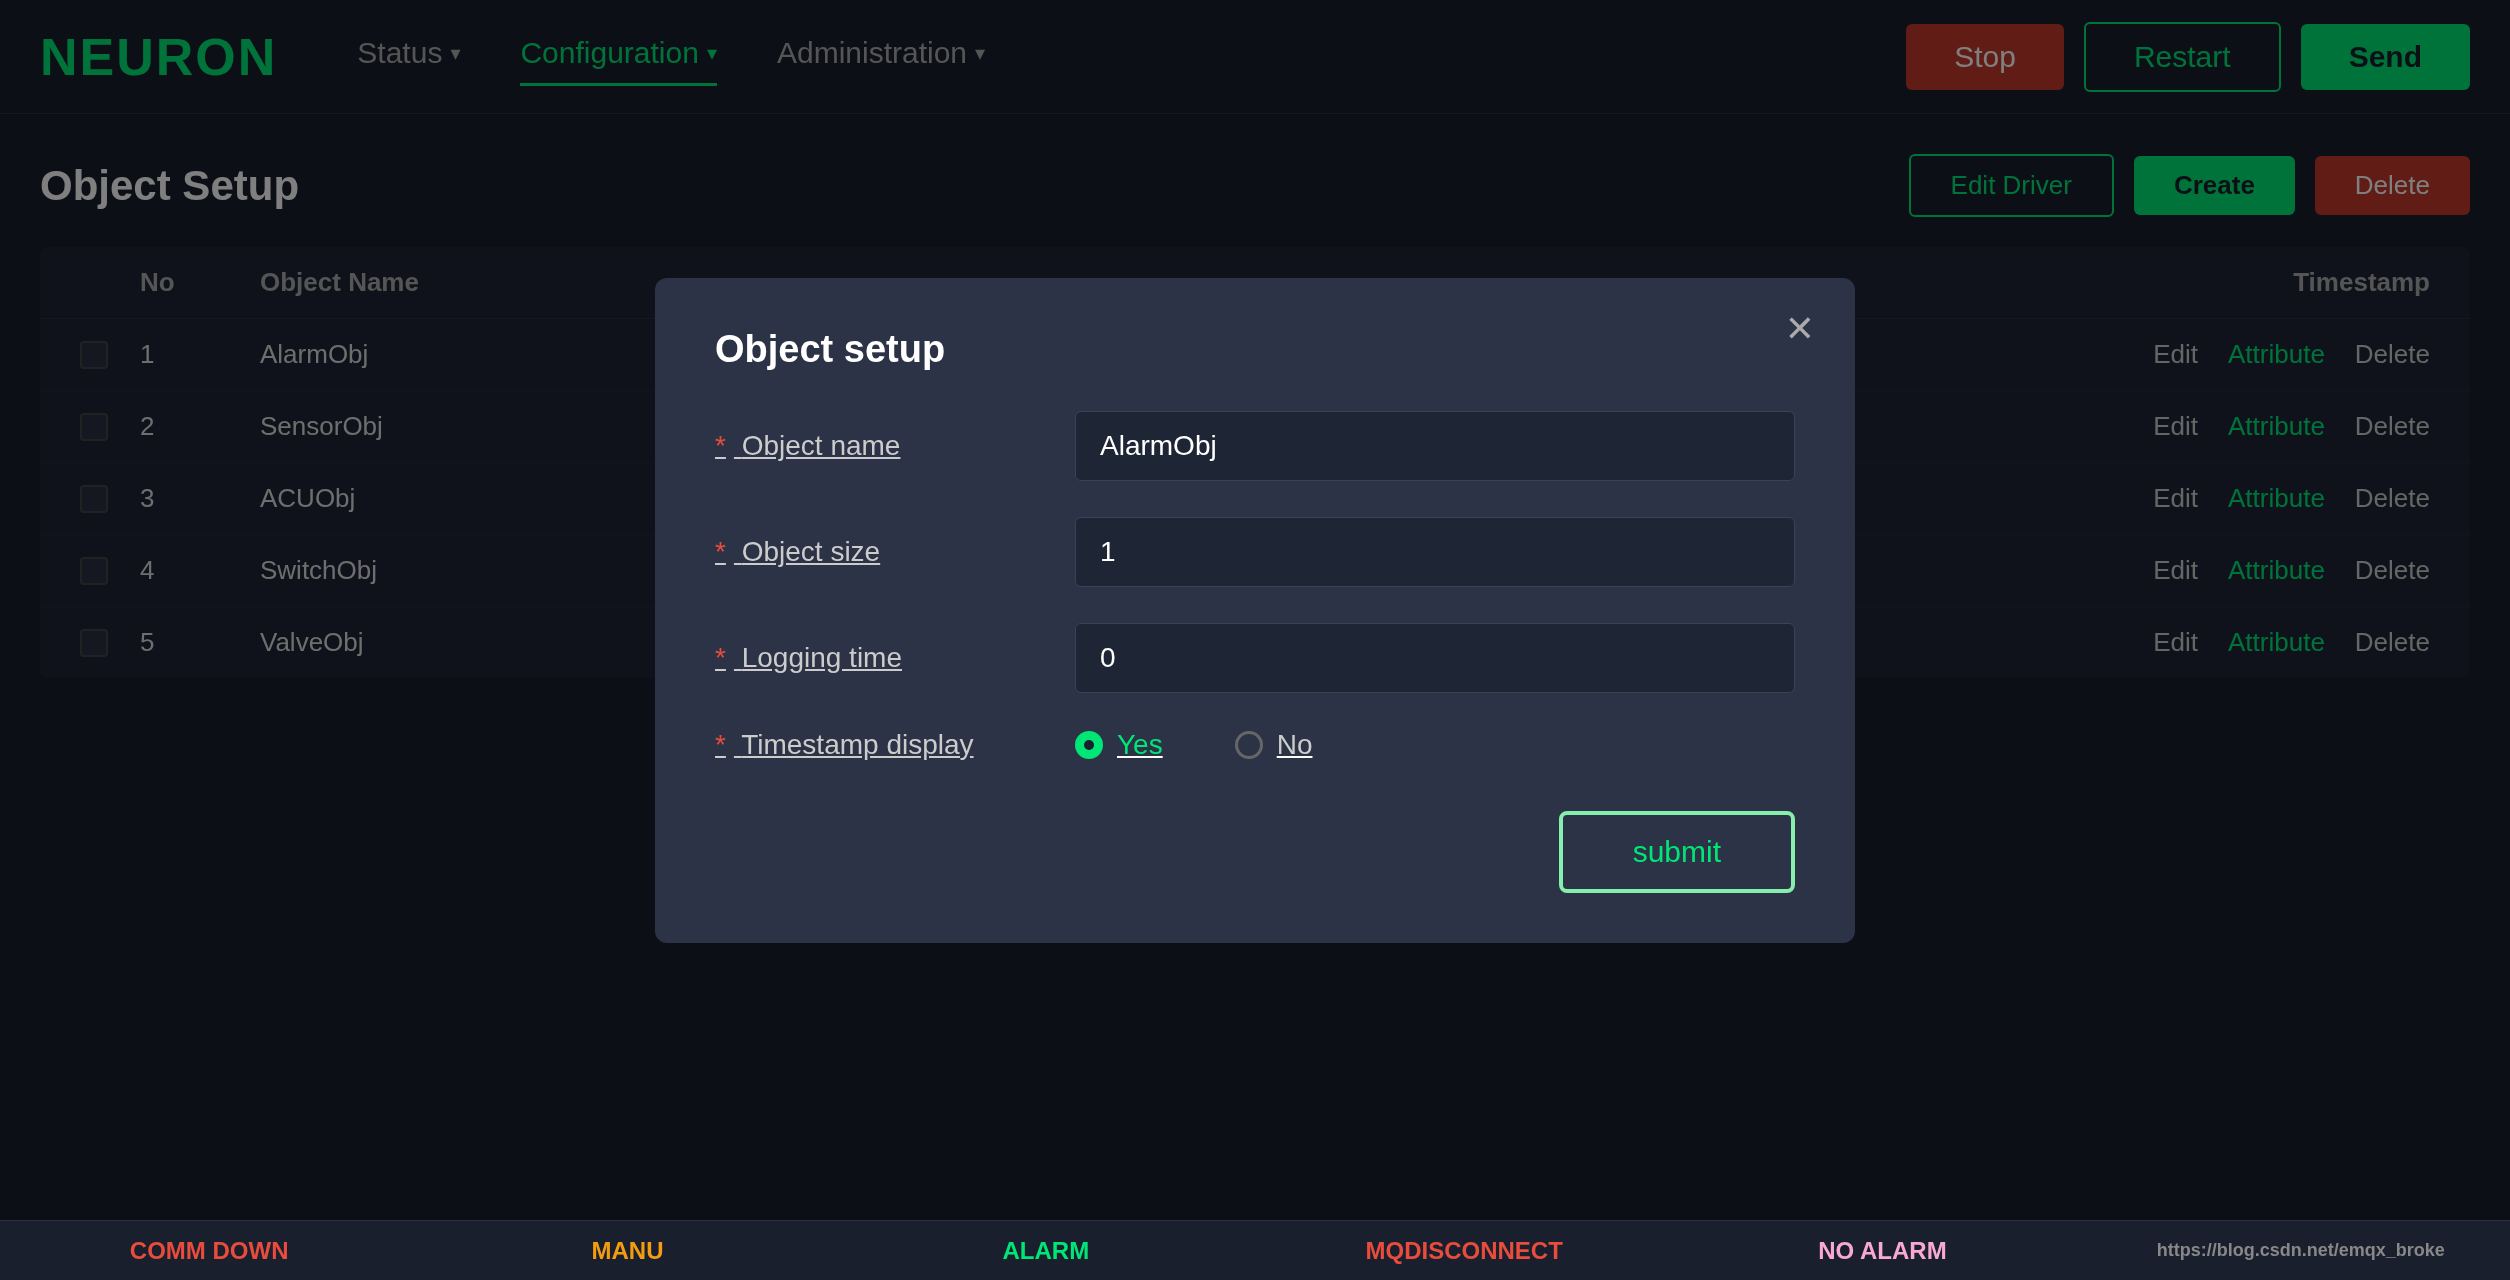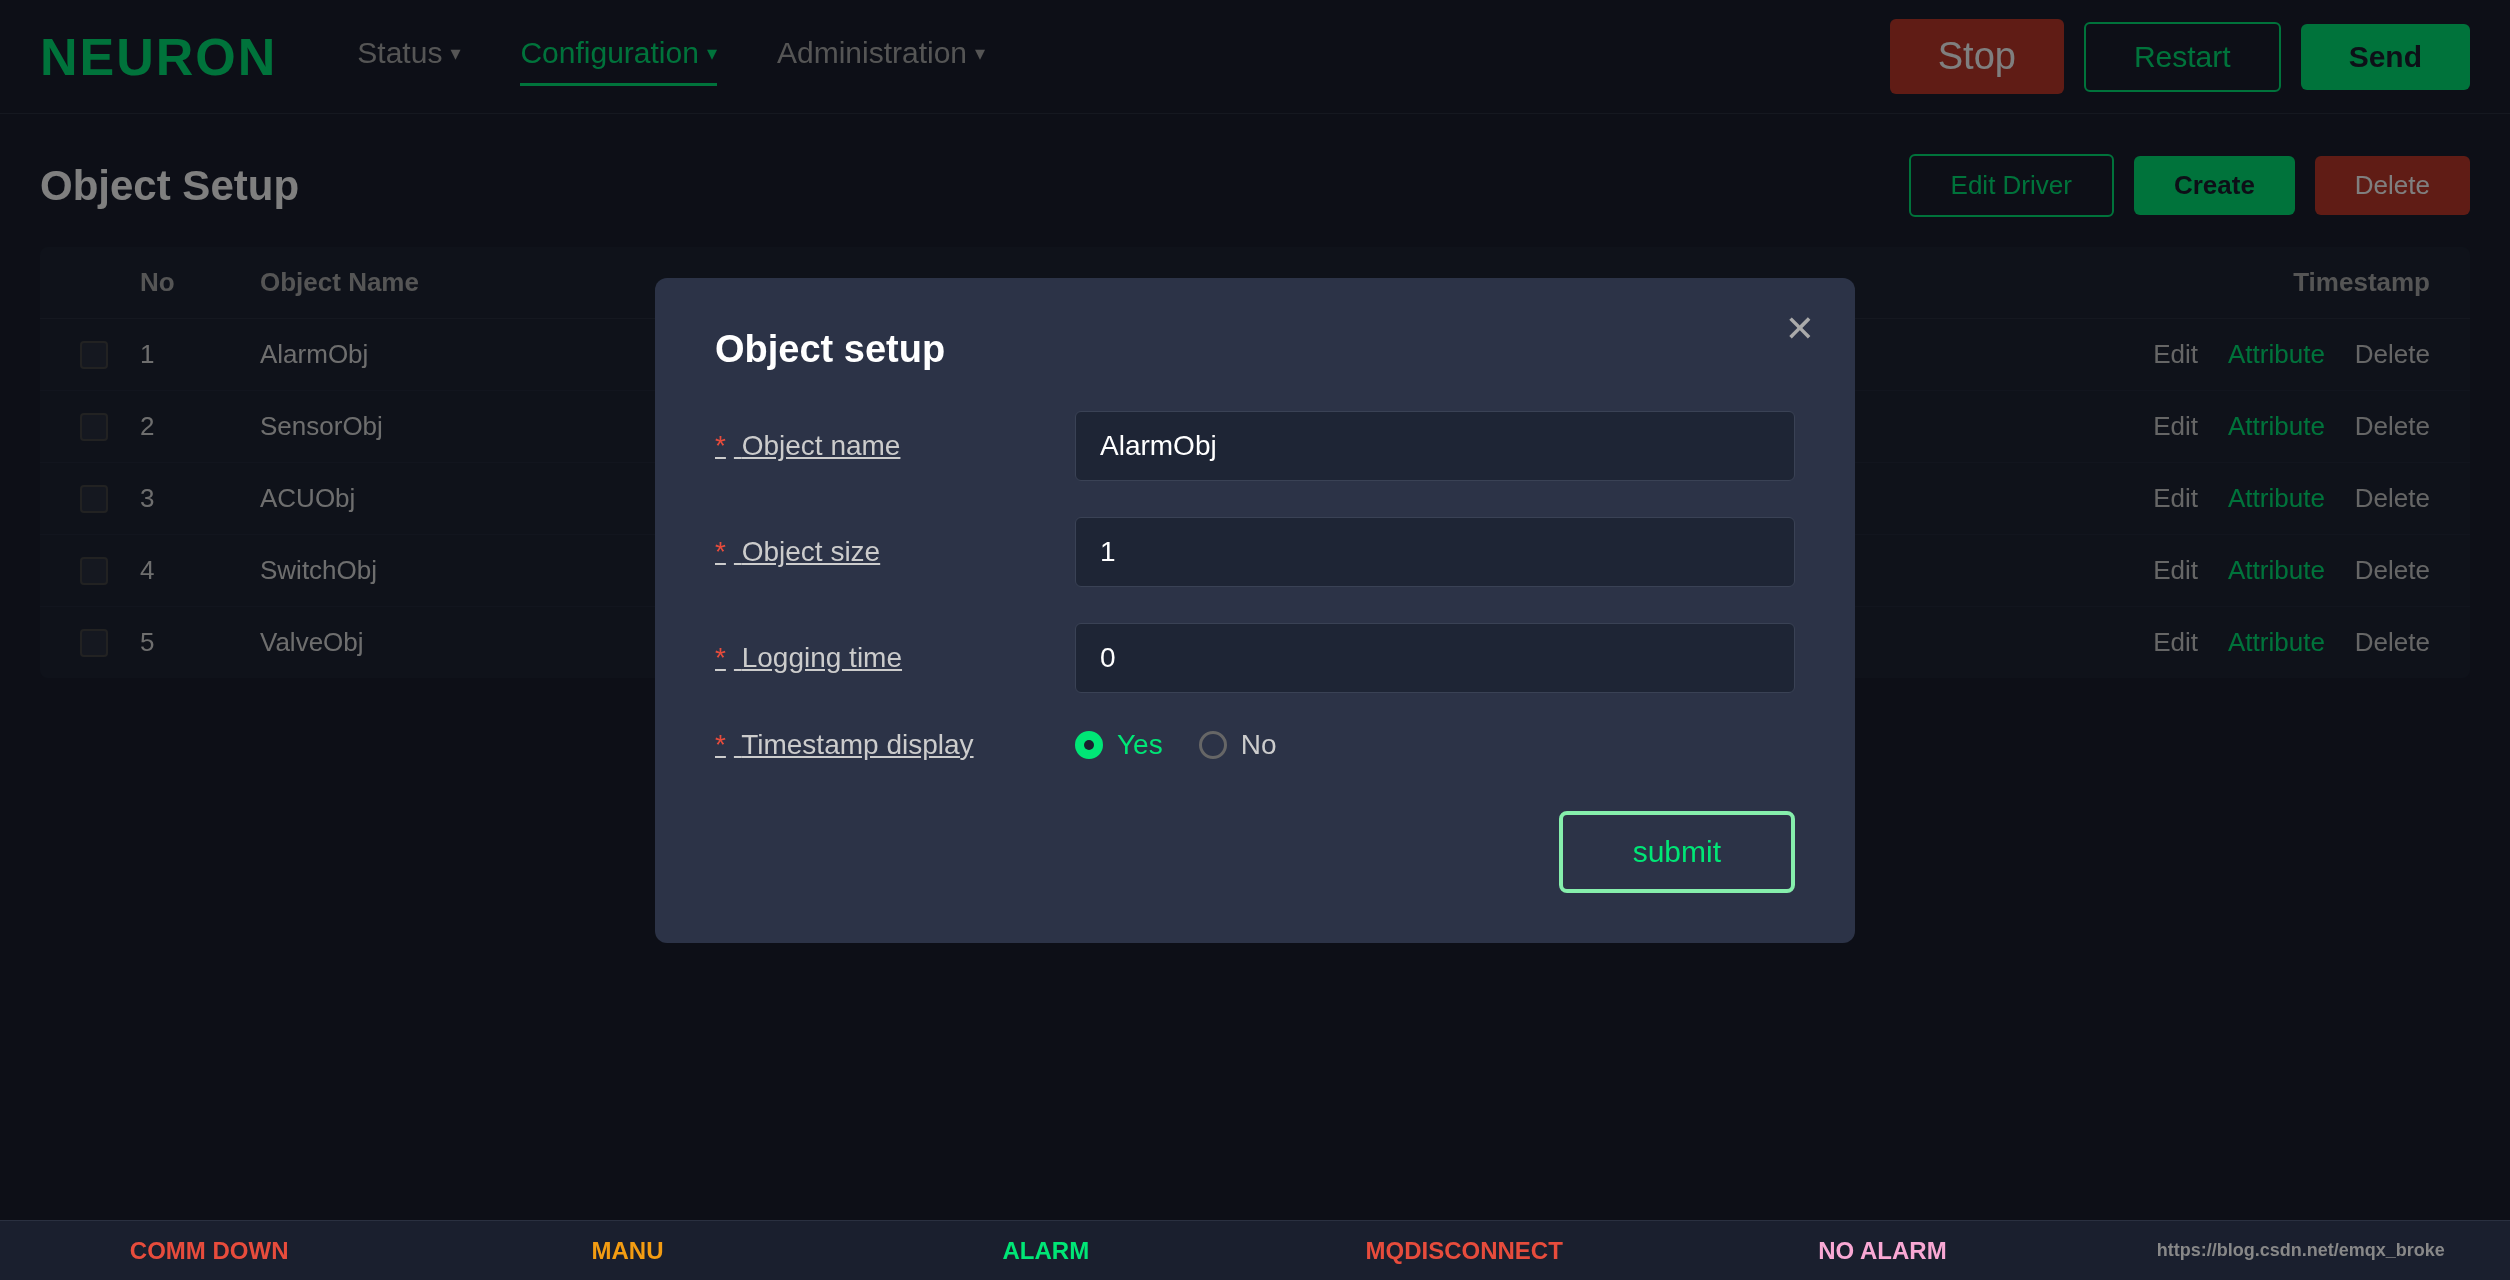--- a/index.html
+++ b/index.html
@@ -64,21 +64,21 @@
     .nav-actions {
       display: flex;
       gap: 20px;
       align-items: center;
     }
     .btn-stop {
       background: #c0392b;
       color: #fff;
       border: none;
       padding: 16px 48px;
-      font-size: 38px;
+      font-size: 30px;
       border-radius: 6px;
       cursor: pointer;
     }
     .btn-restart {
       background: transparent;
       color: #00e676;
       border: 2px solid #00e676;
       padding: 16px 48px;
       font-size: 30px;
       border-radius: 6px;
@@ -282,22 +282,23 @@
       background: #1e2535;
       border: 1px solid #3a4255;
       border-radius: 6px;
       padding: 18px 24px;
       font-size: 28px;
       color: #ffffff;
       outline: none;
     }
     .radio-group {
       display: flex;
-      gap: 36px;
+      gap: 72px;
       align-items: flex-start;
+      text-decoration: underline;
     }
     .radio-option {
       display: flex;
       align-items: center;
       gap: 14px;
       font-size: 28px;
       color: #cccccc;
       cursor: pointer;
     }
     .radio-circle {

